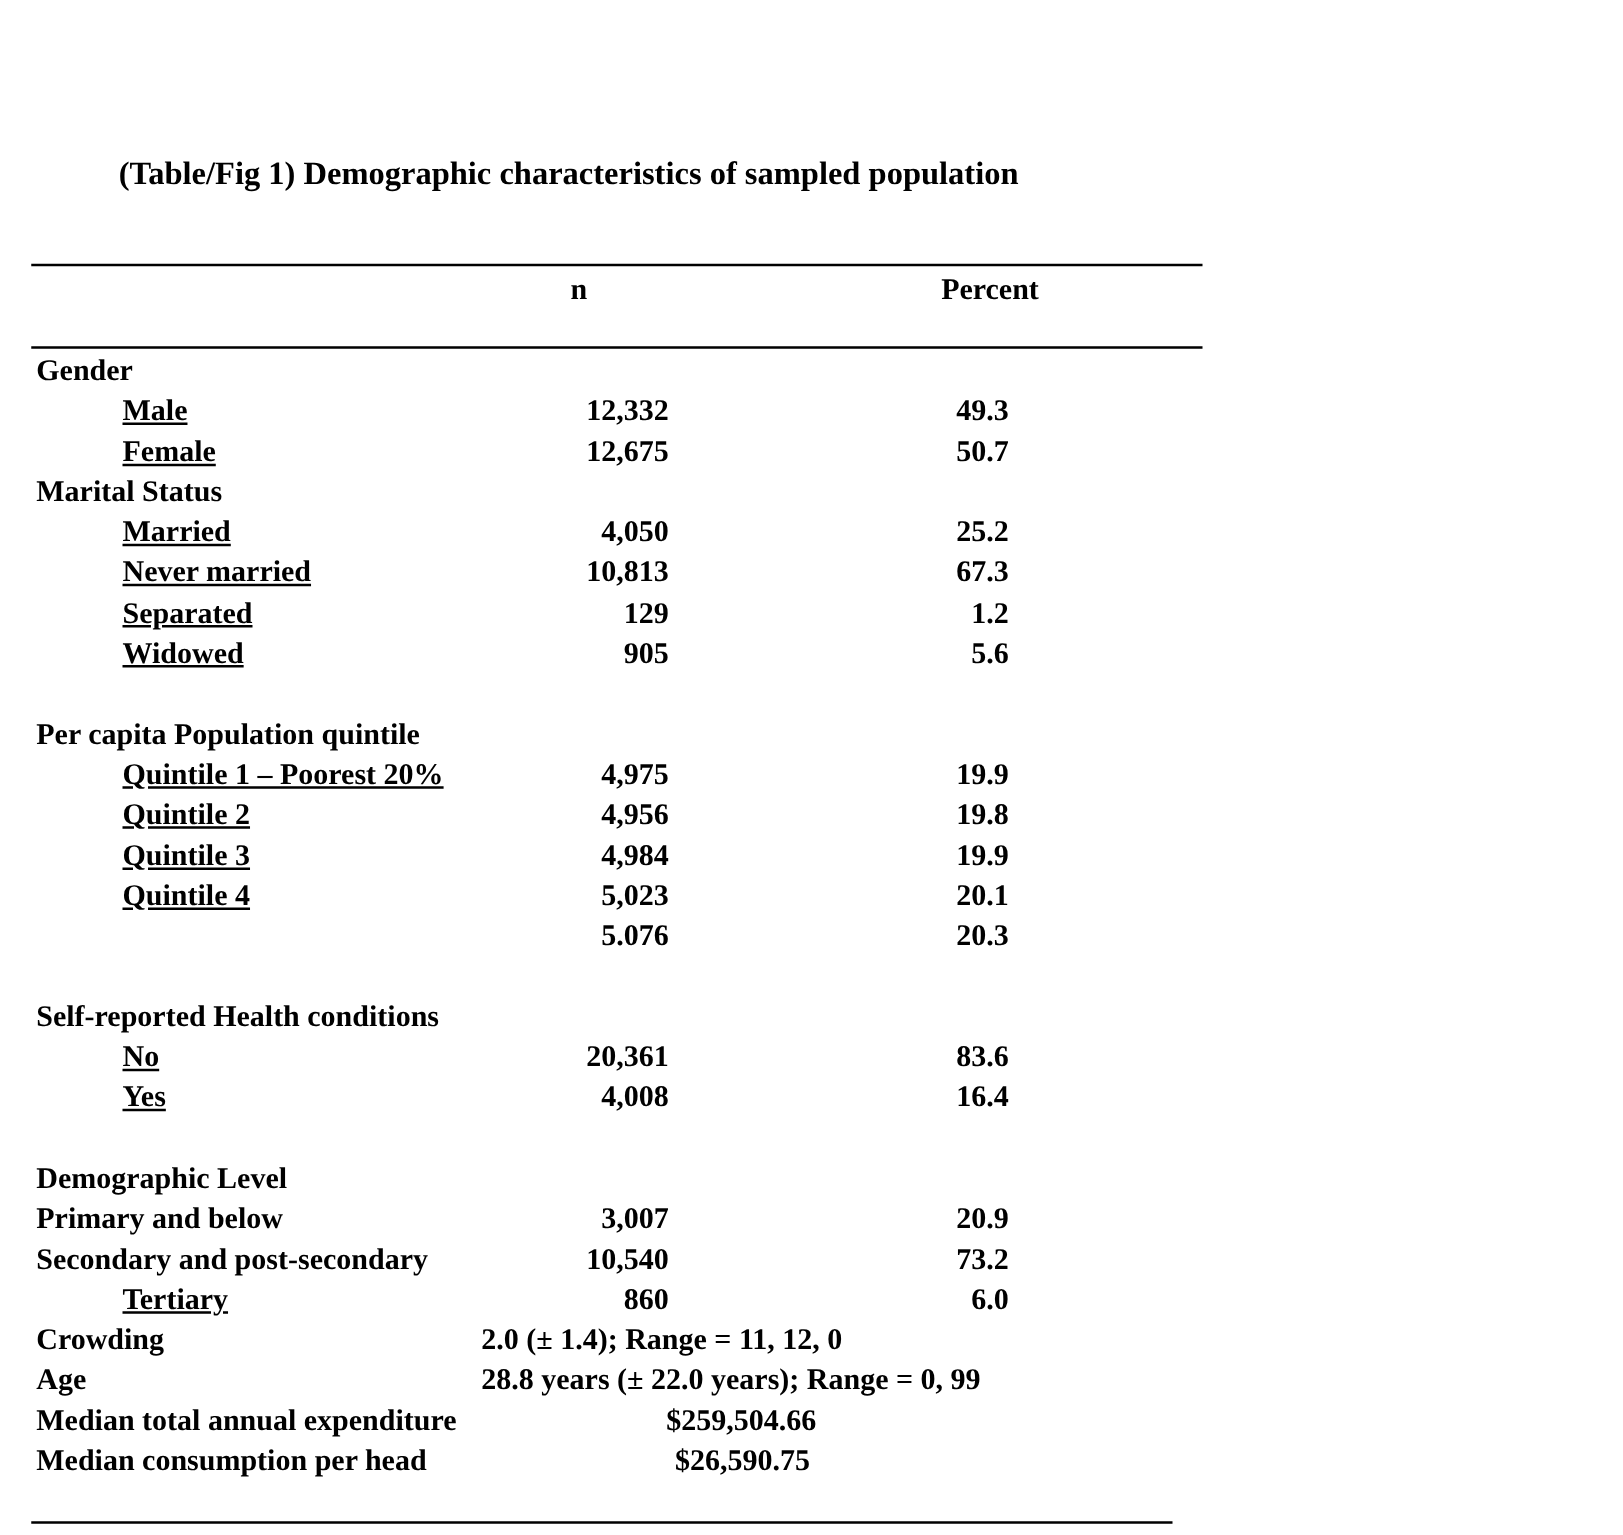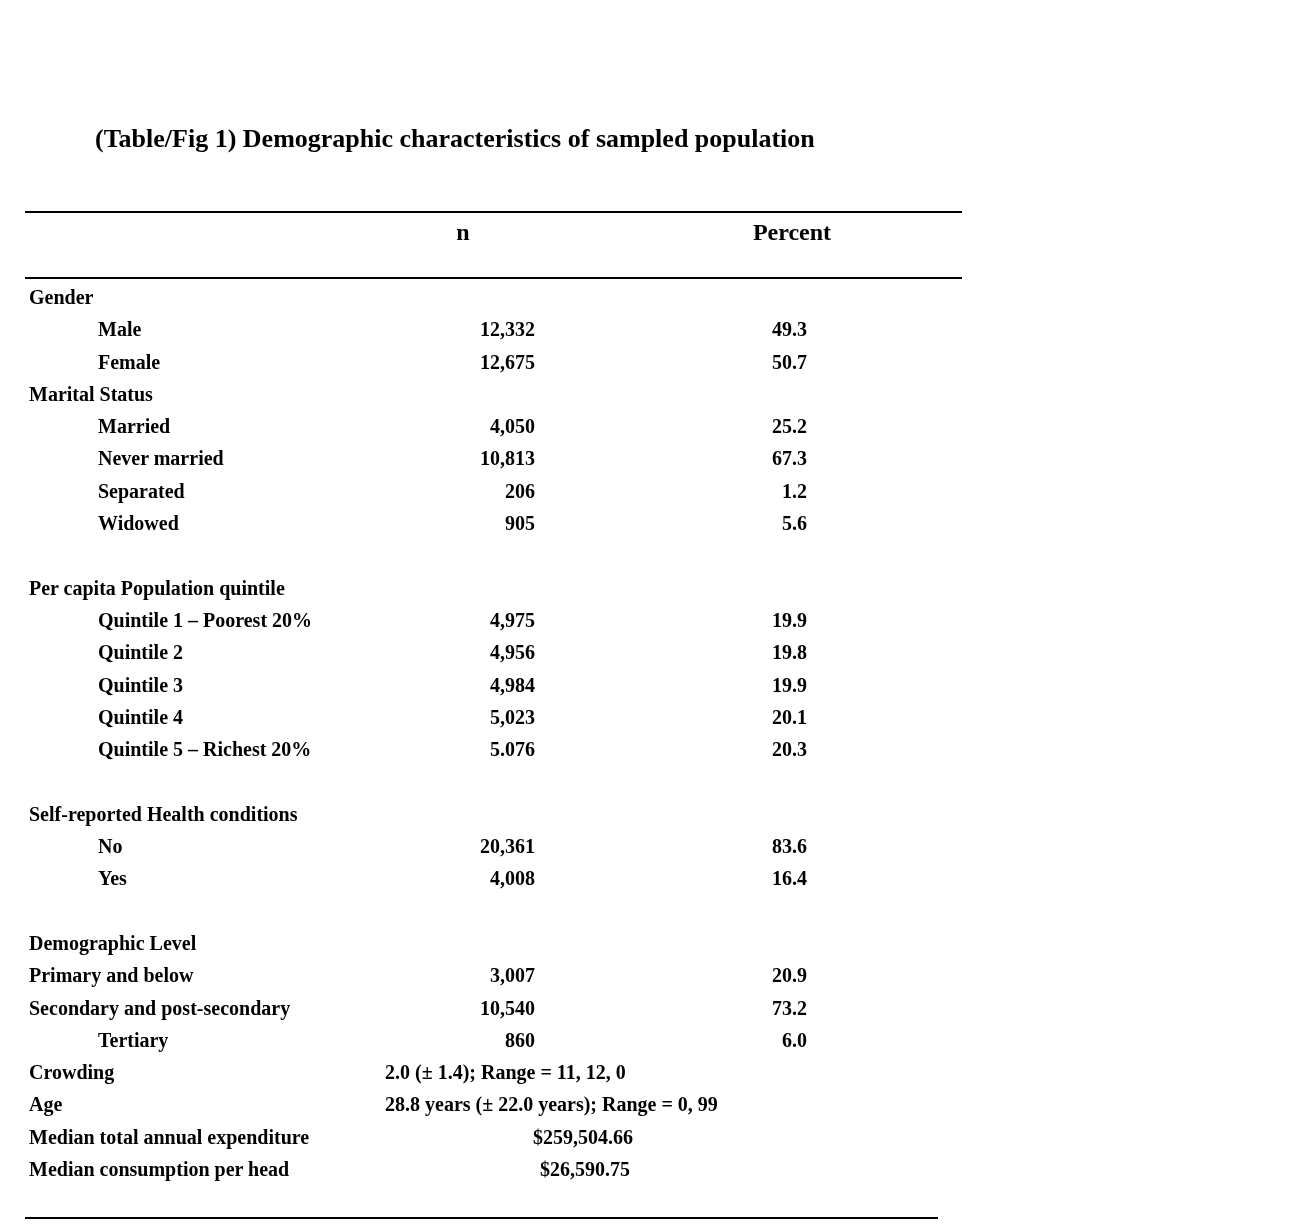--- a/index.html
+++ b/index.html
@@ -65,30 +65,30 @@
   }
   .rows {
     position: absolute;
     top: 70px;
     left: 0;
     width: 100%;
   }
   .row {
     position: relative;
     height: 32.3px;
-    font-size: 20px;
+    font-size: 24px;
     line-height: 32.3px;
   }
   .row .cell { white-space: nowrap; }
   .row .label {
     position: absolute;
     left: 4px;
     top: 0;
   }
-  .row.indent .label { left: 73px; }
+  .row.indent .label { left: 73px; text-decoration: underline; }
   .row .n {
     position: absolute;
     left: 330px;
     width: 180px;
     top: 0;
     text-align: right;
   }
   .row .pct {
     position: absolute;
     left: 620px;
@@ -151,21 +151,21 @@
 
   </div>
         <div class="row indent">
     <span class="cell label">Never married</span>
     <span class="cell n">10,813</span>
     <span class="cell pct">67.3</span>
 
   </div>
         <div class="row indent">
     <span class="cell label">Separated</span>
-    <span class="cell n">206</span>
+    <span class="cell n">129</span>
     <span class="cell pct">1.2</span>
 
   </div>
         <div class="row indent">
     <span class="cell label">Widowed</span>
     <span class="cell n">905</span>
     <span class="cell pct">5.6</span>
 
   </div>
         <div class="row spacer">
@@ -198,21 +198,20 @@
     <span class="cell pct">19.9</span>
 
   </div>
         <div class="row indent">
     <span class="cell label">Quintile 4</span>
     <span class="cell n">5,023</span>
     <span class="cell pct">20.1</span>
 
   </div>
         <div class="row indent">
-    <span class="cell label">Quintile 5 – Richest 20%</span>
     <span class="cell n">5.076</span>
     <span class="cell pct">20.3</span>
 
   </div>
         <div class="row spacer">
     <span class="cell label"></span>
     <span class="cell n"></span>
     <span class="cell pct"></span>
 
   </div>

